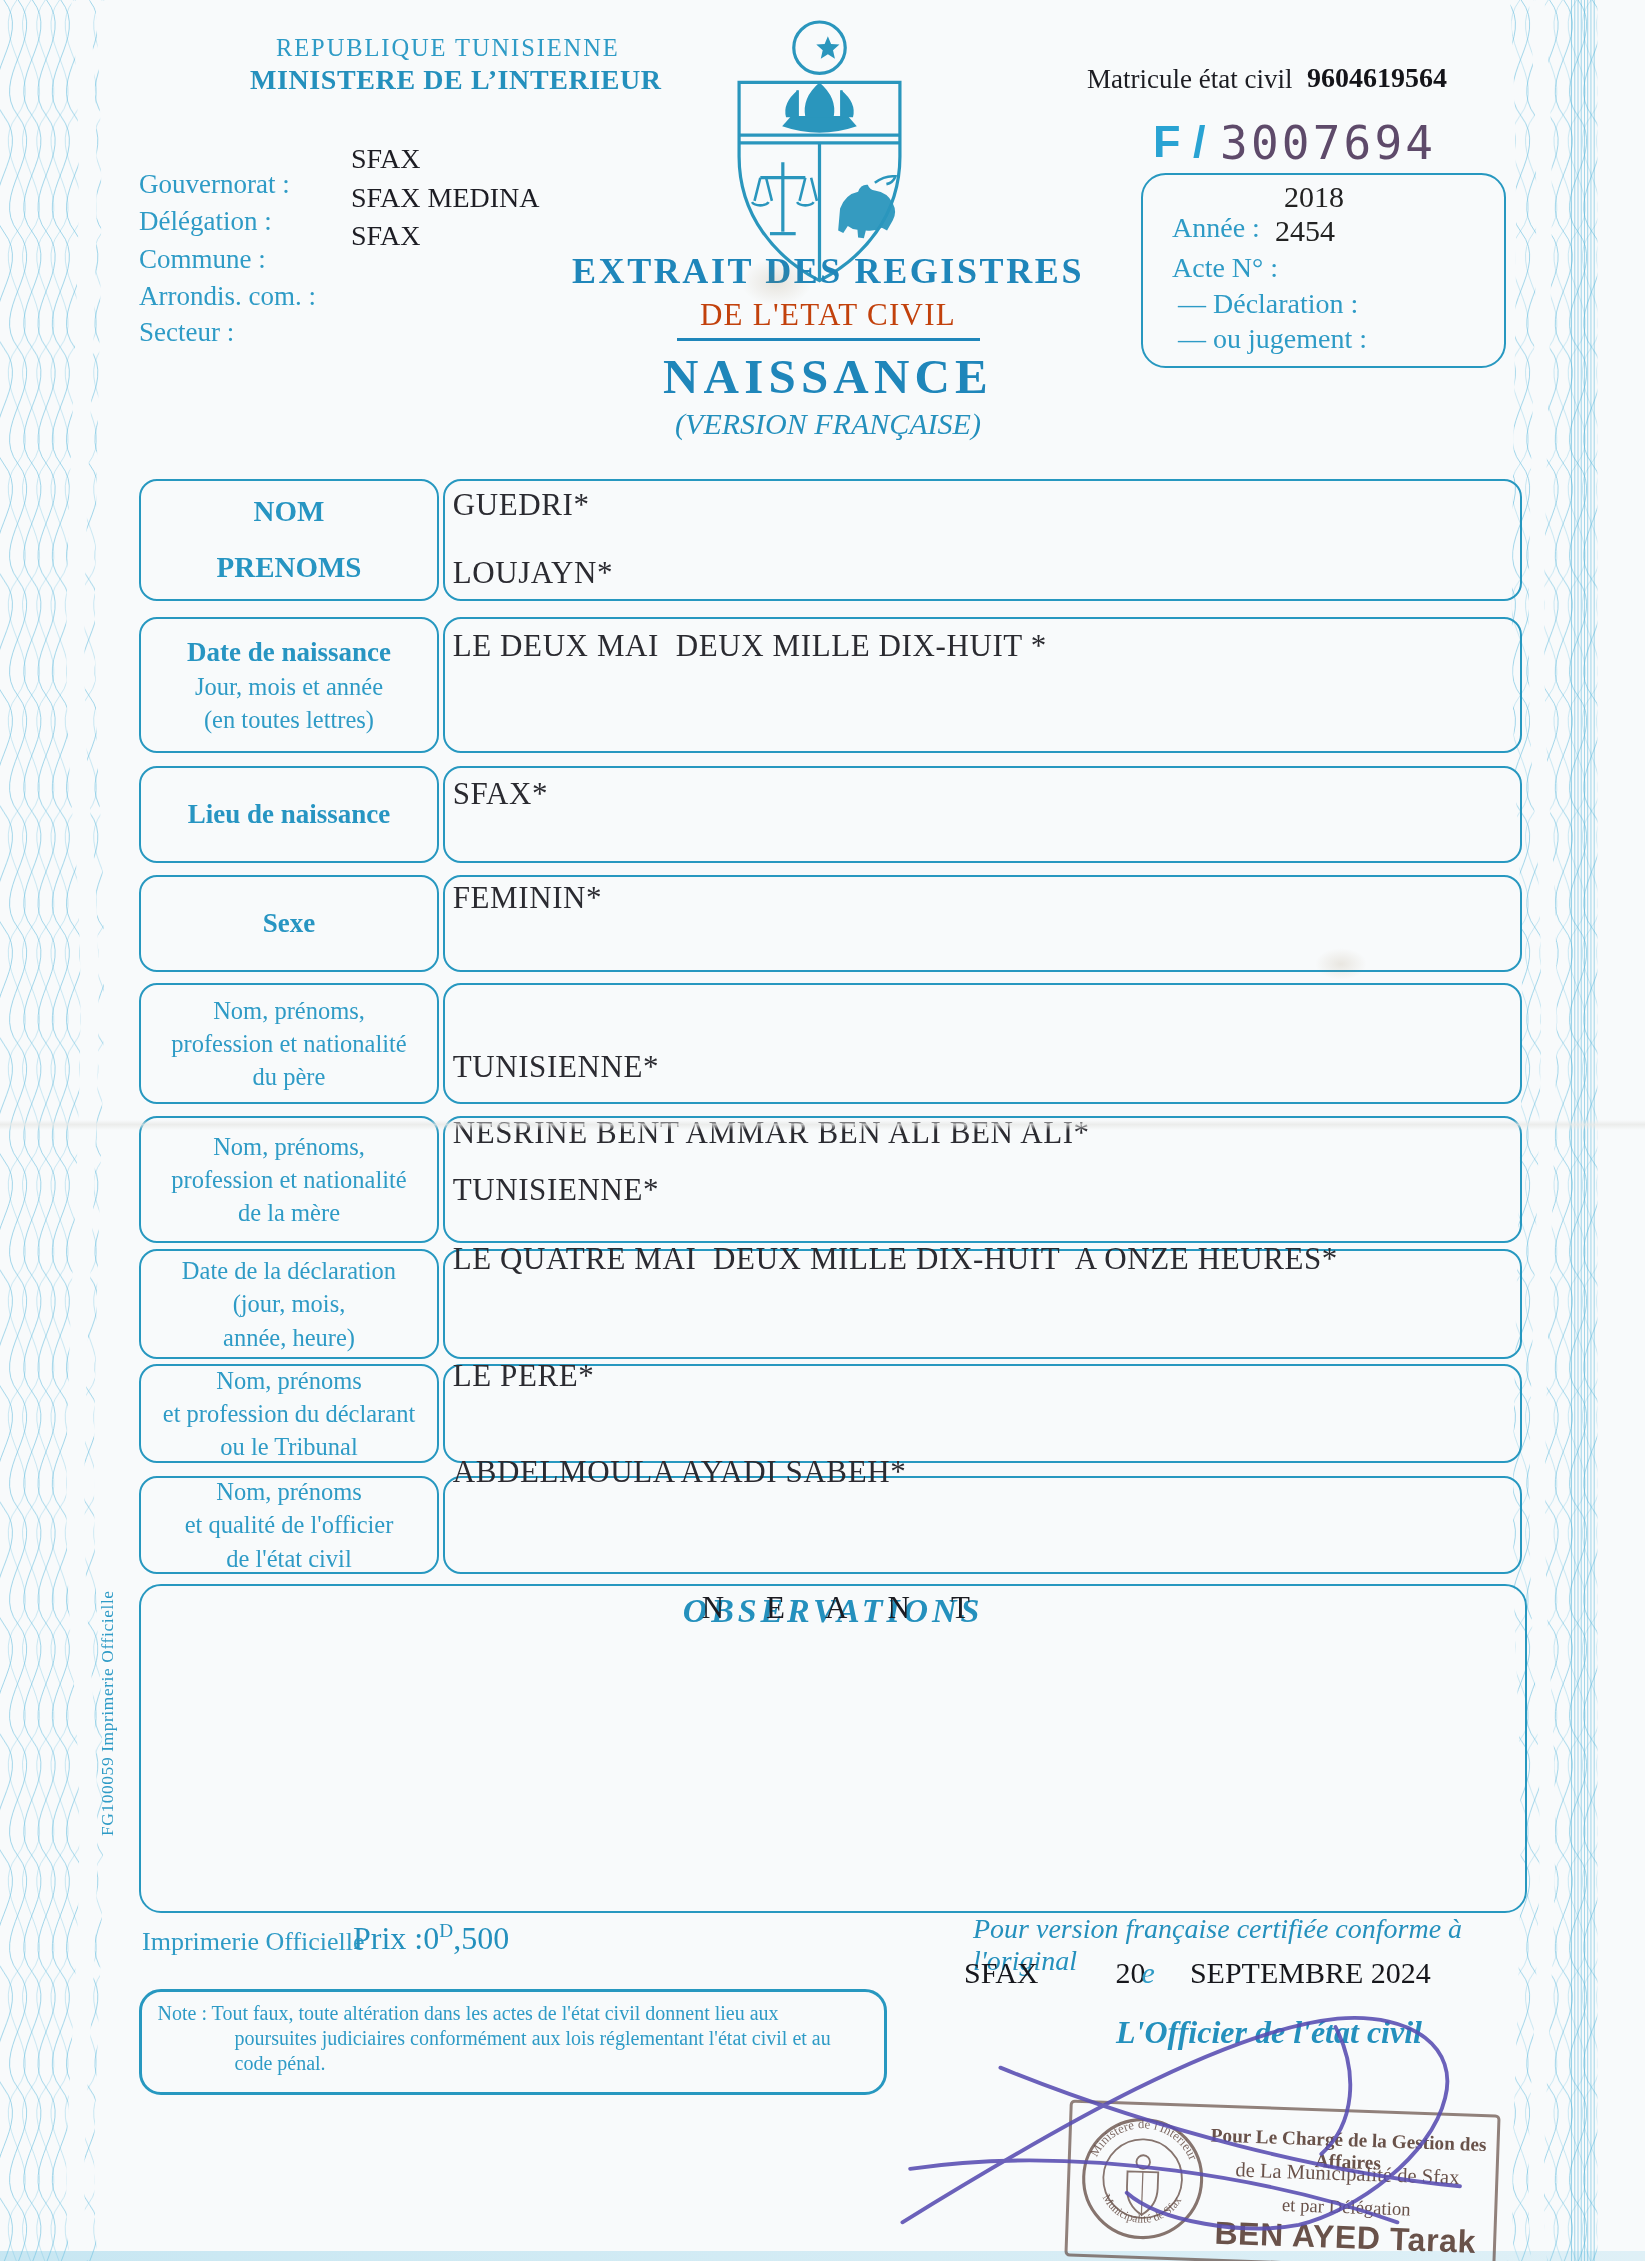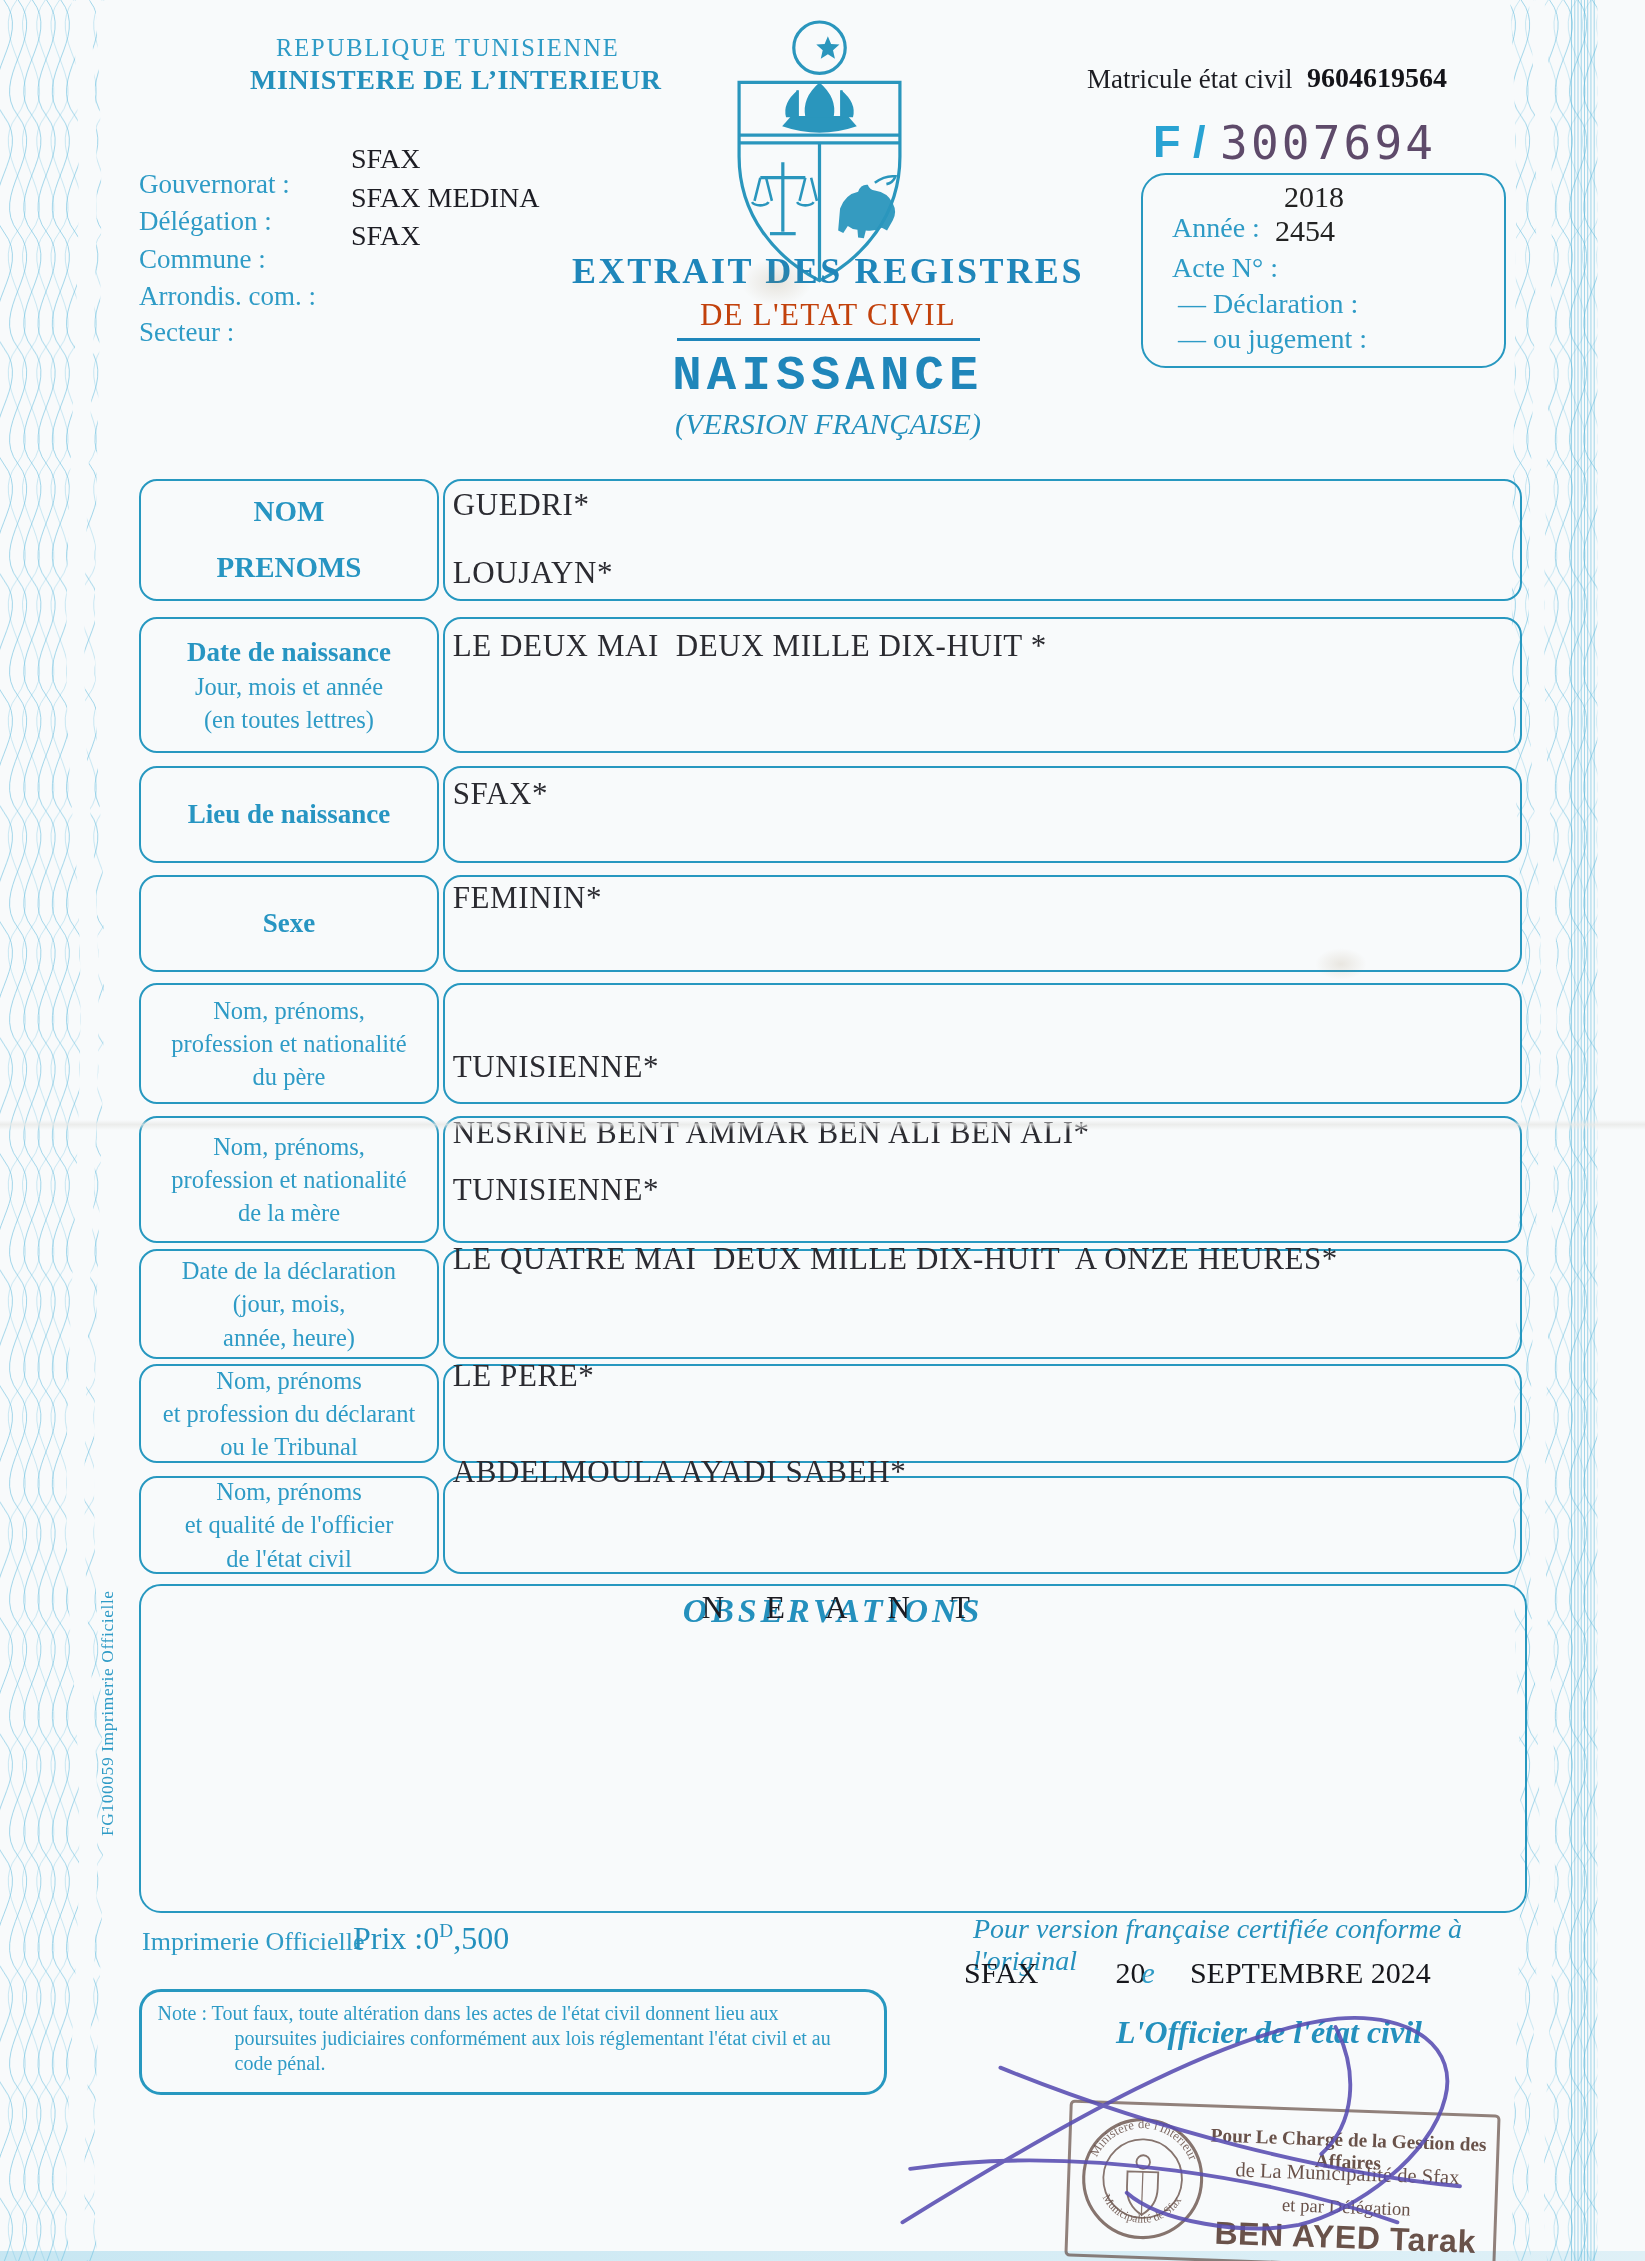--- a/index.html
+++ b/index.html
@@ -25,21 +25,21 @@
   .acte-year{left:141px;top:5.2px;font-size:30px;color:#222;position:absolute;}
   .acte-lbl{position:absolute;font-size:28px;color:#2e9bc6;}
   .acte-val{position:absolute;font-size:30px;color:#222;}
   .admin-lbl{font-size:27px;color:#2e9bc6;}
   .admin-val{font-size:28px;color:#1d1d24;}
   .title1{left:454px;top:250px;width:748px;text-align:center;font-size:36px;font-weight:bold;
           letter-spacing:2.6px;color:#1f86ba;}
   .title2{left:454px;top:297px;width:748px;text-align:center;font-size:31px;letter-spacing:1.3px;color:#c2410c;}
   .title-rule{left:677px;top:338px;width:303px;height:2.6px;background:#1f86ba;}
   .title3{left:454px;top:348px;width:748px;text-align:center;font-size:49px;font-weight:bold;
-          letter-spacing:5.2px;color:#1f86ba;font-family:Liberation Mono, monospace;}
+          letter-spacing:5.2px;color:#1f86ba;}
   .title4{left:454px;top:407px;width:748px;text-align:center;font-size:30px;font-style:italic;color:#2490bd;}
   
   .row{position:absolute;left:0;width:1645px;}
   .cell{position:absolute;top:0;height:100%;border:2.6px solid #2798c0;border-radius:18px;box-sizing:border-box;}
   .cell.label{left:139px;width:300px;display:flex;flex-direction:column;justify-content:center;
               align-items:center;text-align:center;gap:3.9px;}
   .cell.value{left:443px;width:1079px;}
   .lb{font-size:24.5px;color:#2e9bc6;line-height:1.2;}
   .lb-lg{font-size:27px;font-weight:bold;color:#2795c2;line-height:1.2;}
   .lb-xl{font-size:29px;font-weight:bold;color:#2795c2;line-height:1.1;}

